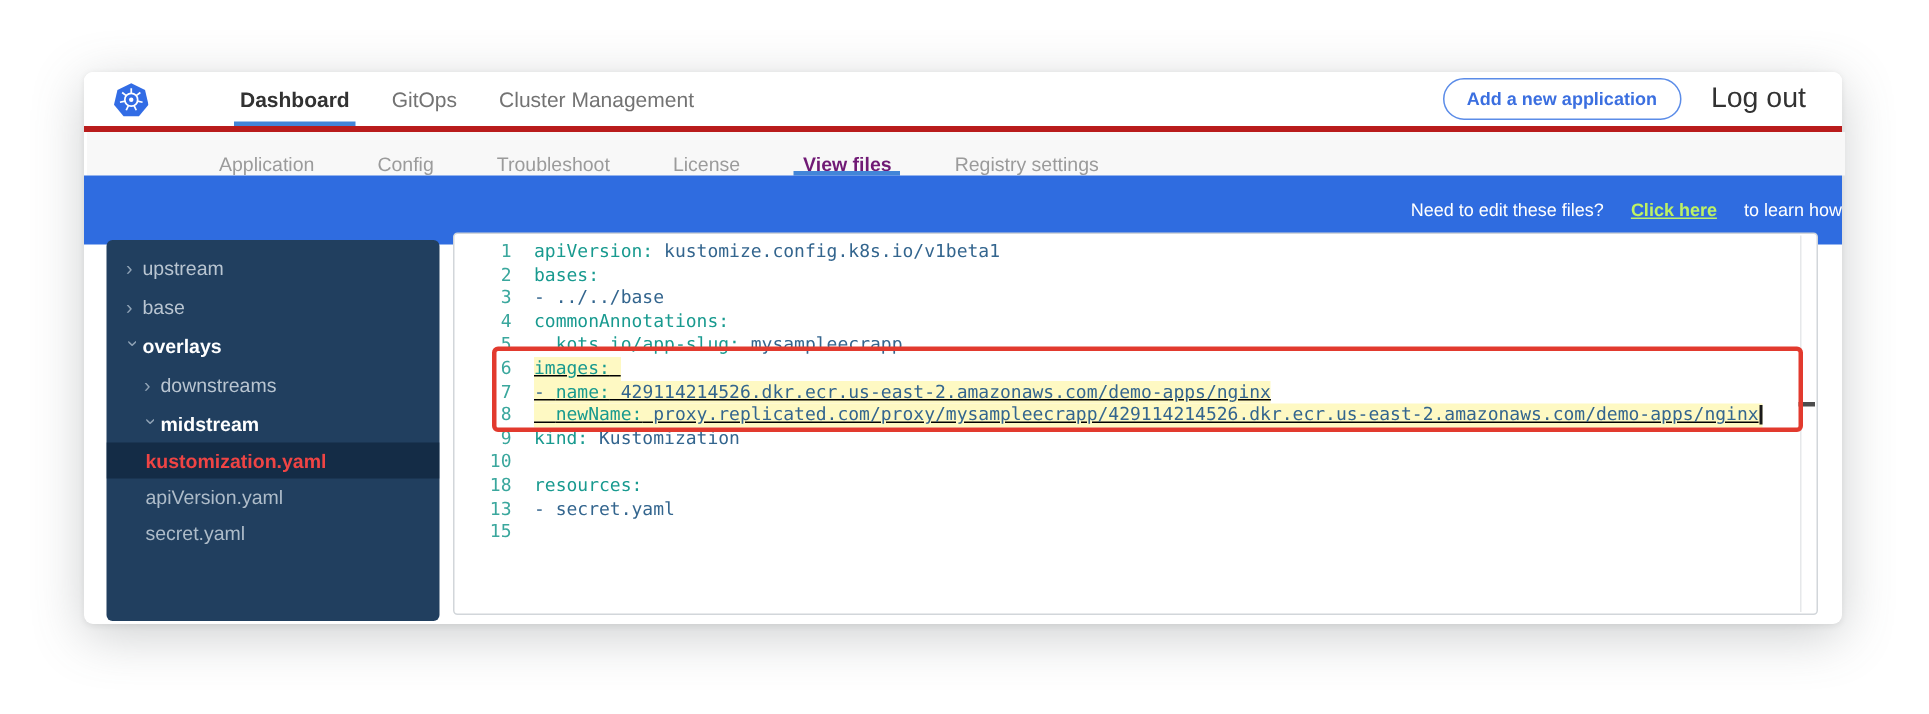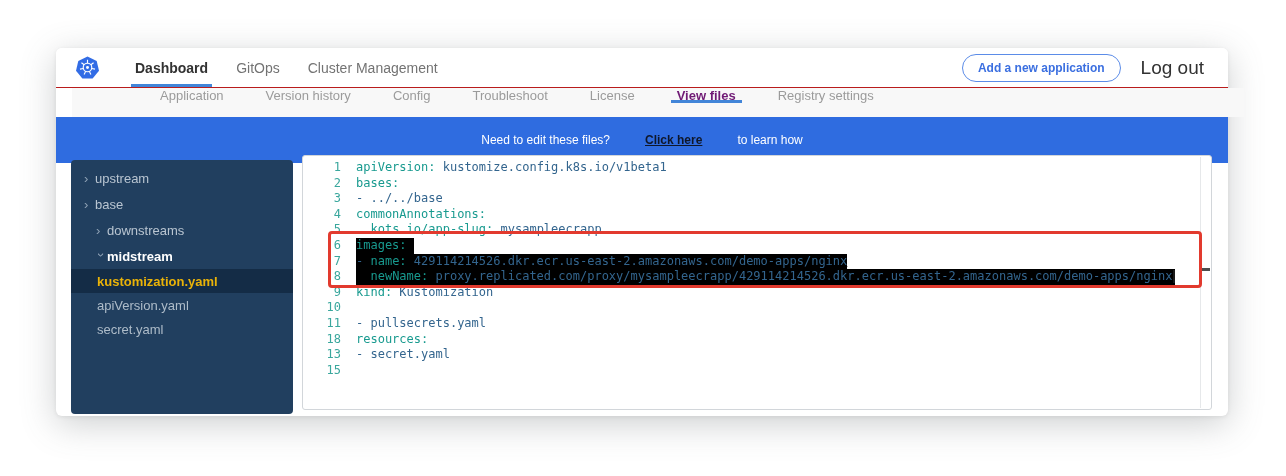--- a/index.html
+++ b/index.html
@@ -5,73 +5,73 @@
   * { margin:0; padding:0; box-sizing:border-box; }
   html,body { width:1286px; height:476px; background:#ffffff; overflow:hidden;
               font-family:"Liberation Sans", sans-serif; }
   .card { position:absolute; left:56px; top:48px; width:1172px; height:368px;
           background:#fff; border-radius:6px;
           box-shadow:0 8px 35px rgba(90,95,100,0.30), 0 1px 4px rgba(0,0,0,0.08); }
 
   
   .header { position:absolute; left:0; top:0; width:100%; height:40px;
             display:flex; align-items:center; padding-left:20px;
-            border-bottom:1px solid #b91c1c; border-radius:6px 6px 0 0; background:#fff; }
+            border-bottom:4px solid #b91c1c; border-radius:6px 6px 0 0; background:#fff;gap:25px; }
   .logo { width:23px; height:23px; margin-right:22px; flex:none; }
   .htabs { display:flex; height:100%; }
   .htab { position:relative; display:flex; align-items:center; padding:0 14px;
           font-size:14px; color:#737373; cursor:pointer; white-space:nowrap; }
   .htab.active { color:#323232; font-weight:bold; }
   .htab.active::after { content:""; position:absolute; left:10px; right:10px; bottom:0;
           height:3px; background:#4285d8; }
   .hright { margin-left:auto; display:flex; align-items:center; gap:20px; padding-right:24px; }
   .addbtn { border:1px solid #5b8ce8; color:#3b6fe0; background:#fff; border-radius:15px;
           font-size:12px; font-weight:bold; padding:6px 15px; cursor:pointer;
           font-family:"Liberation Sans", sans-serif; white-space:nowrap; }
   .logout { font-size:19px; color:#323232; cursor:pointer; white-space:nowrap; }
 
   
-  .subnav { position:absolute; left:16px; top:40px; width:100%; height:29px; background:#f8f8f8;
-            display:flex; align-items:flex-start; padding-left:88px; gap:42px; }
+  .subnav { position:absolute; left:2px; top:40px; width:100%; height:29px; background:#f8f8f8;
+            display:flex; align-items:flex-end; padding-left:88px; gap:42px; }
   .stab { position:relative; display:flex; align-items:center; font-size:13px; color:#9b9b9b;
           cursor:pointer; white-space:nowrap; }
   .stab.active { color:#701a75;font-weight:bold; }
   .stab.active::after { content:""; position:absolute; left:-6px; right:-6px; bottom:0;
           height:3px; background:#4285d8; }
 
   
   .banner { position:absolute; left:0; top:69px; width:100%; height:46px; background:#2f6ce0;
-            display:flex; align-items:center; justify-content:center; font-size:12px; color:#fff;gap:31px; }
-  .banner a { color:#0f172a; font-weight:bold; text-decoration:underline; margin:0 4px; cursor:pointer; }
+            display:flex; align-items:center; justify-content:flex-end; font-size:12px; color:#fff; }
+  .banner a { color:#bef264; font-weight:bold; text-decoration:underline; margin:0 18px; cursor:pointer; }
 
   
   .tree { position:absolute; left:15px; top:112px; width:222px; height:254px;
           background:#213f5f; border-radius:4px; padding-top:5px; overflow:hidden; }
   .trow { display:flex; align-items:center; height:26px; font-size:13px; color:#b9c5d1;
           cursor:pointer; white-space:nowrap; }
   .trow.lvl0 { padding-left:13px; }
   .trow.lvl1 { padding-left:25px; }
   .trow.file { padding-left:26px; height:24px; color:#aebcc9; }
   .trow.bold { color:#ffffff; font-weight:bold; }
-  .trow.selected { background:#142c46; color:#eab308; font-weight:bold; }
+  .trow.selected { background:#142c46; color:#ef4444; font-weight:bold; }
   .chev { display:inline-block; width:11px; font-size:13px; color:#8fa2b5; font-weight:normal;
           transform-origin:40% 55%; }
   .chev.exp { transform:rotate(90deg); }
 
   
   .editor { position:absolute; left:246px; top:107px; width:910px; height:255px;
             border:1px solid #d2d6da; border-radius:3px; background:#fff; overflow:hidden; }
   .codewrap { position:absolute; left:0; top:4px; right:12px; font-family:"DejaVu Sans Mono", monospace;
             font-size:12px; line-height:15.6px; }
   .cl { display:flex; height:15.6px; white-space:pre; cursor:text; }
   .ln { flex:none; width:38px; text-align:right; color:#3aa79d; user-select:none; }
   .ct { margin-left:15px; }
   .k { color:#189a8f; }
   .v { color:#33658e;text-align:right; }
-  .sel { background:#000000;text-decoration:underline; }
+  .sel { background:#fef9c3;text-decoration:underline; }
   .cursor { display:inline-block; width:2px; height:13px; background:#1a1a1a;
             vertical-align:middle; margin-left:1px; }
   .annot { position:absolute; left:25px; top:75px; width:874px; height:57px;
            border:3px solid #e23a2e; border-radius:4px; pointer-events:none; z-index:5; }
   .vdiv { position:absolute; top:1px; bottom:1px; right:10px; width:1px; background:#e6e8ea; }
   .rulermark { position:absolute; right:1px; top:112px; width:11px; height:3px; background:#4d4d4d; }
 </style>
 </head>
 <body>
 
@@ -98,21 +98,20 @@
         <div class="htab">Cluster Management</div>
       </div>
     <div class="hright">
       <button class="addbtn">Add a new application</button>
       <span class="logout">Log out</span>
     </div>
   </div>
 
   <div class="subnav" id="sub-tabs">
       <div class="stab">Application</div>
-      <div class="stab">Version history</div>
       <div class="stab">Config</div>
       <div class="stab">Troubleshoot</div>
       <div class="stab">License</div>
       <div class="stab active">View files</div>
       <div class="stab">Registry settings</div>
     </div>
 
   <div class="banner">
     <span>Need to edit these files?</span>
     <a>Click here</a>
@@ -120,20 +119,24 @@
   </div>
 
   <div class="tree" id="file-tree">
       <div class="trow lvl0">
         <span class="chev">›</span>
         <span>upstream</span>
       </div>
       <div class="trow lvl0">
         <span class="chev">›</span>
         <span>base</span>
+      </div>
+      <div class="trow lvl0 bold">
+        <span class="chev exp">›</span>
+        <span>overlays</span>
       </div>
       <div class="trow lvl1">
         <span class="chev">›</span>
         <span>downstreams</span>
       </div>
       <div class="trow lvl1 bold">
         <span class="chev exp">›</span>
         <span>midstream</span>
       </div>
       <div class="trow file bold selected">
@@ -152,21 +155,20 @@
         <div class="cl"><span class="ln">1</span><span class="ct"><span class="k">apiVersion:</span><span class="v"> kustomize.config.k8s.io/v1beta1</span></span></div>
         <div class="cl"><span class="ln">2</span><span class="ct"><span class="k">bases:</span></span></div>
         <div class="cl"><span class="ln">3</span><span class="ct"><span class="v">- ../../base</span></span></div>
         <div class="cl"><span class="ln">4</span><span class="ct"><span class="k">commonAnnotations:</span></span></div>
         <div class="cl"><span class="ln">5</span><span class="ct"><span class="v">  </span><span class="k">kots.io/app-slug:</span><span class="v"> mysampleecrapp</span></span></div>
         <div class="cl"><span class="ln">6</span><span class="ct sel"><span class="k">images:</span><span class="v"> </span></span></div>
         <div class="cl"><span class="ln">7</span><span class="ct sel"><span class="v">- </span><span class="k">name:</span><span class="v"> 429114214526.dkr.ecr.us-east-2.amazonaws.com/demo-apps/nginx</span></span></div>
         <div class="cl"><span class="ln">8</span><span class="ct sel"><span class="v">  </span><span class="k">newName:</span><span class="v"> proxy.replicated.com/proxy/mysampleecrapp/429114214526.dkr.ecr.us-east-2.amazonaws.com/demo-apps/nginx</span><span class="cursor"></span></span></div>
         <div class="cl"><span class="ln">9</span><span class="ct"><span class="k">kind:</span><span class="v"> Kustomization</span></span></div>
         <div class="cl"><span class="ln">10</span></div>
-        <div class="cl"><span class="ln">11</span><span class="ct"><span class="v">- pullsecrets.yaml</span></span></div>
         <div class="cl"><span class="ln">18</span><span class="ct"><span class="k">resources:</span></span></div>
         <div class="cl"><span class="ln">13</span><span class="ct"><span class="v">- secret.yaml</span></span></div>
         <div class="cl"><span class="ln">15</span><span class="ct"></span></div>
       </div>
     <div class="annot"></div>
     <div class="vdiv"></div>
     <div class="rulermark"></div>
   </div>
 
 </div>

